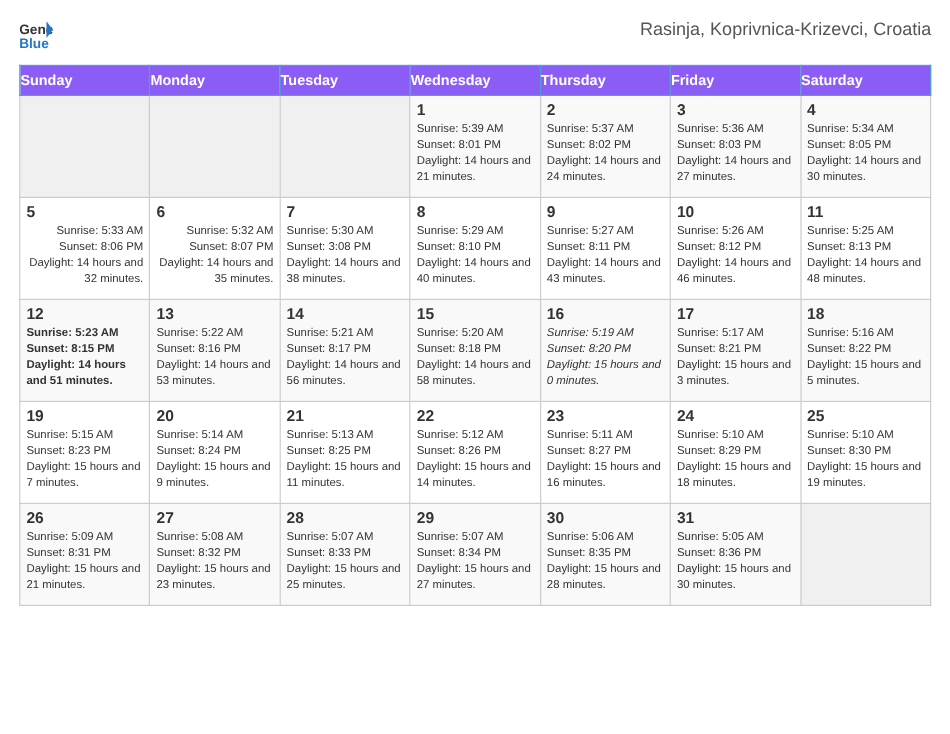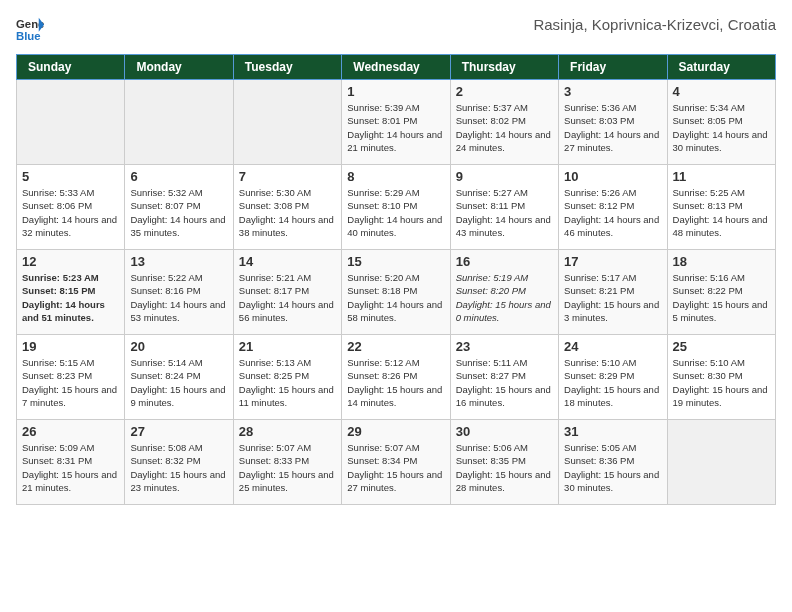--- a/index.html
+++ b/index.html
@@ -36,25 +36,25 @@
     .cal-subtitle {
       font-size: 15px;
       color: #555;
     }
     table {
       width: 100%;
       border-collapse: collapse;
       table-layout: fixed;
     }
     thead tr th {
-      background-color: #14532d;
+      background-color: #8b5cf6;
       color: #fff;
       font-size: 12px;
       font-weight: bold;
-      padding: 5px 11px;
+      padding: 5px 0;
       text-align: left;
       border: 1px solid #5599d6;
     }
     tbody tr td {
       border: 1px solid #ccc;
       vertical-align: top;
       padding: 4px 5px;
       font-size: 10px;
       color: #333;
       height: 85px;
@@ -133,27 +133,27 @@
         <td>
           <span class="day-num">4</span>
           <div class="day-info" style="white-space: pre-line;">Sunrise: 5:34 AM
 Sunset: 8:05 PM
 Daylight: 14 hours and 30 minutes.</div>
         </td>
       </tr>
       <tr>
         <td>
           <span class="day-num">5</span>
-          <div class="day-info" style="white-space: pre-line;">Sunrise: 5:33 AM
+          <div class="day-info" style="white-space: pre-line; text-align: right;">Sunrise: 5:33 AM
 Sunset: 8:06 PM
 Daylight: 14 hours and 32 minutes.</div>
         </td>
         <td>
           <span class="day-num">6</span>
-          <div class="day-info" style="white-space: pre-line;">Sunrise: 5:32 AM
+          <div class="day-info" style="white-space: pre-line; text-align: right;">Sunrise: 5:32 AM
 Sunset: 8:07 PM
 Daylight: 14 hours and 35 minutes.</div>
         </td>
         <td>
           <span class="day-num">7</span>
           <div class="day-info" style="white-space: pre-line;">Sunrise: 5:30 AM
 Sunset: 3:08 PM
 Daylight: 14 hours and 38 minutes.</div>
         </td>
         <td>

